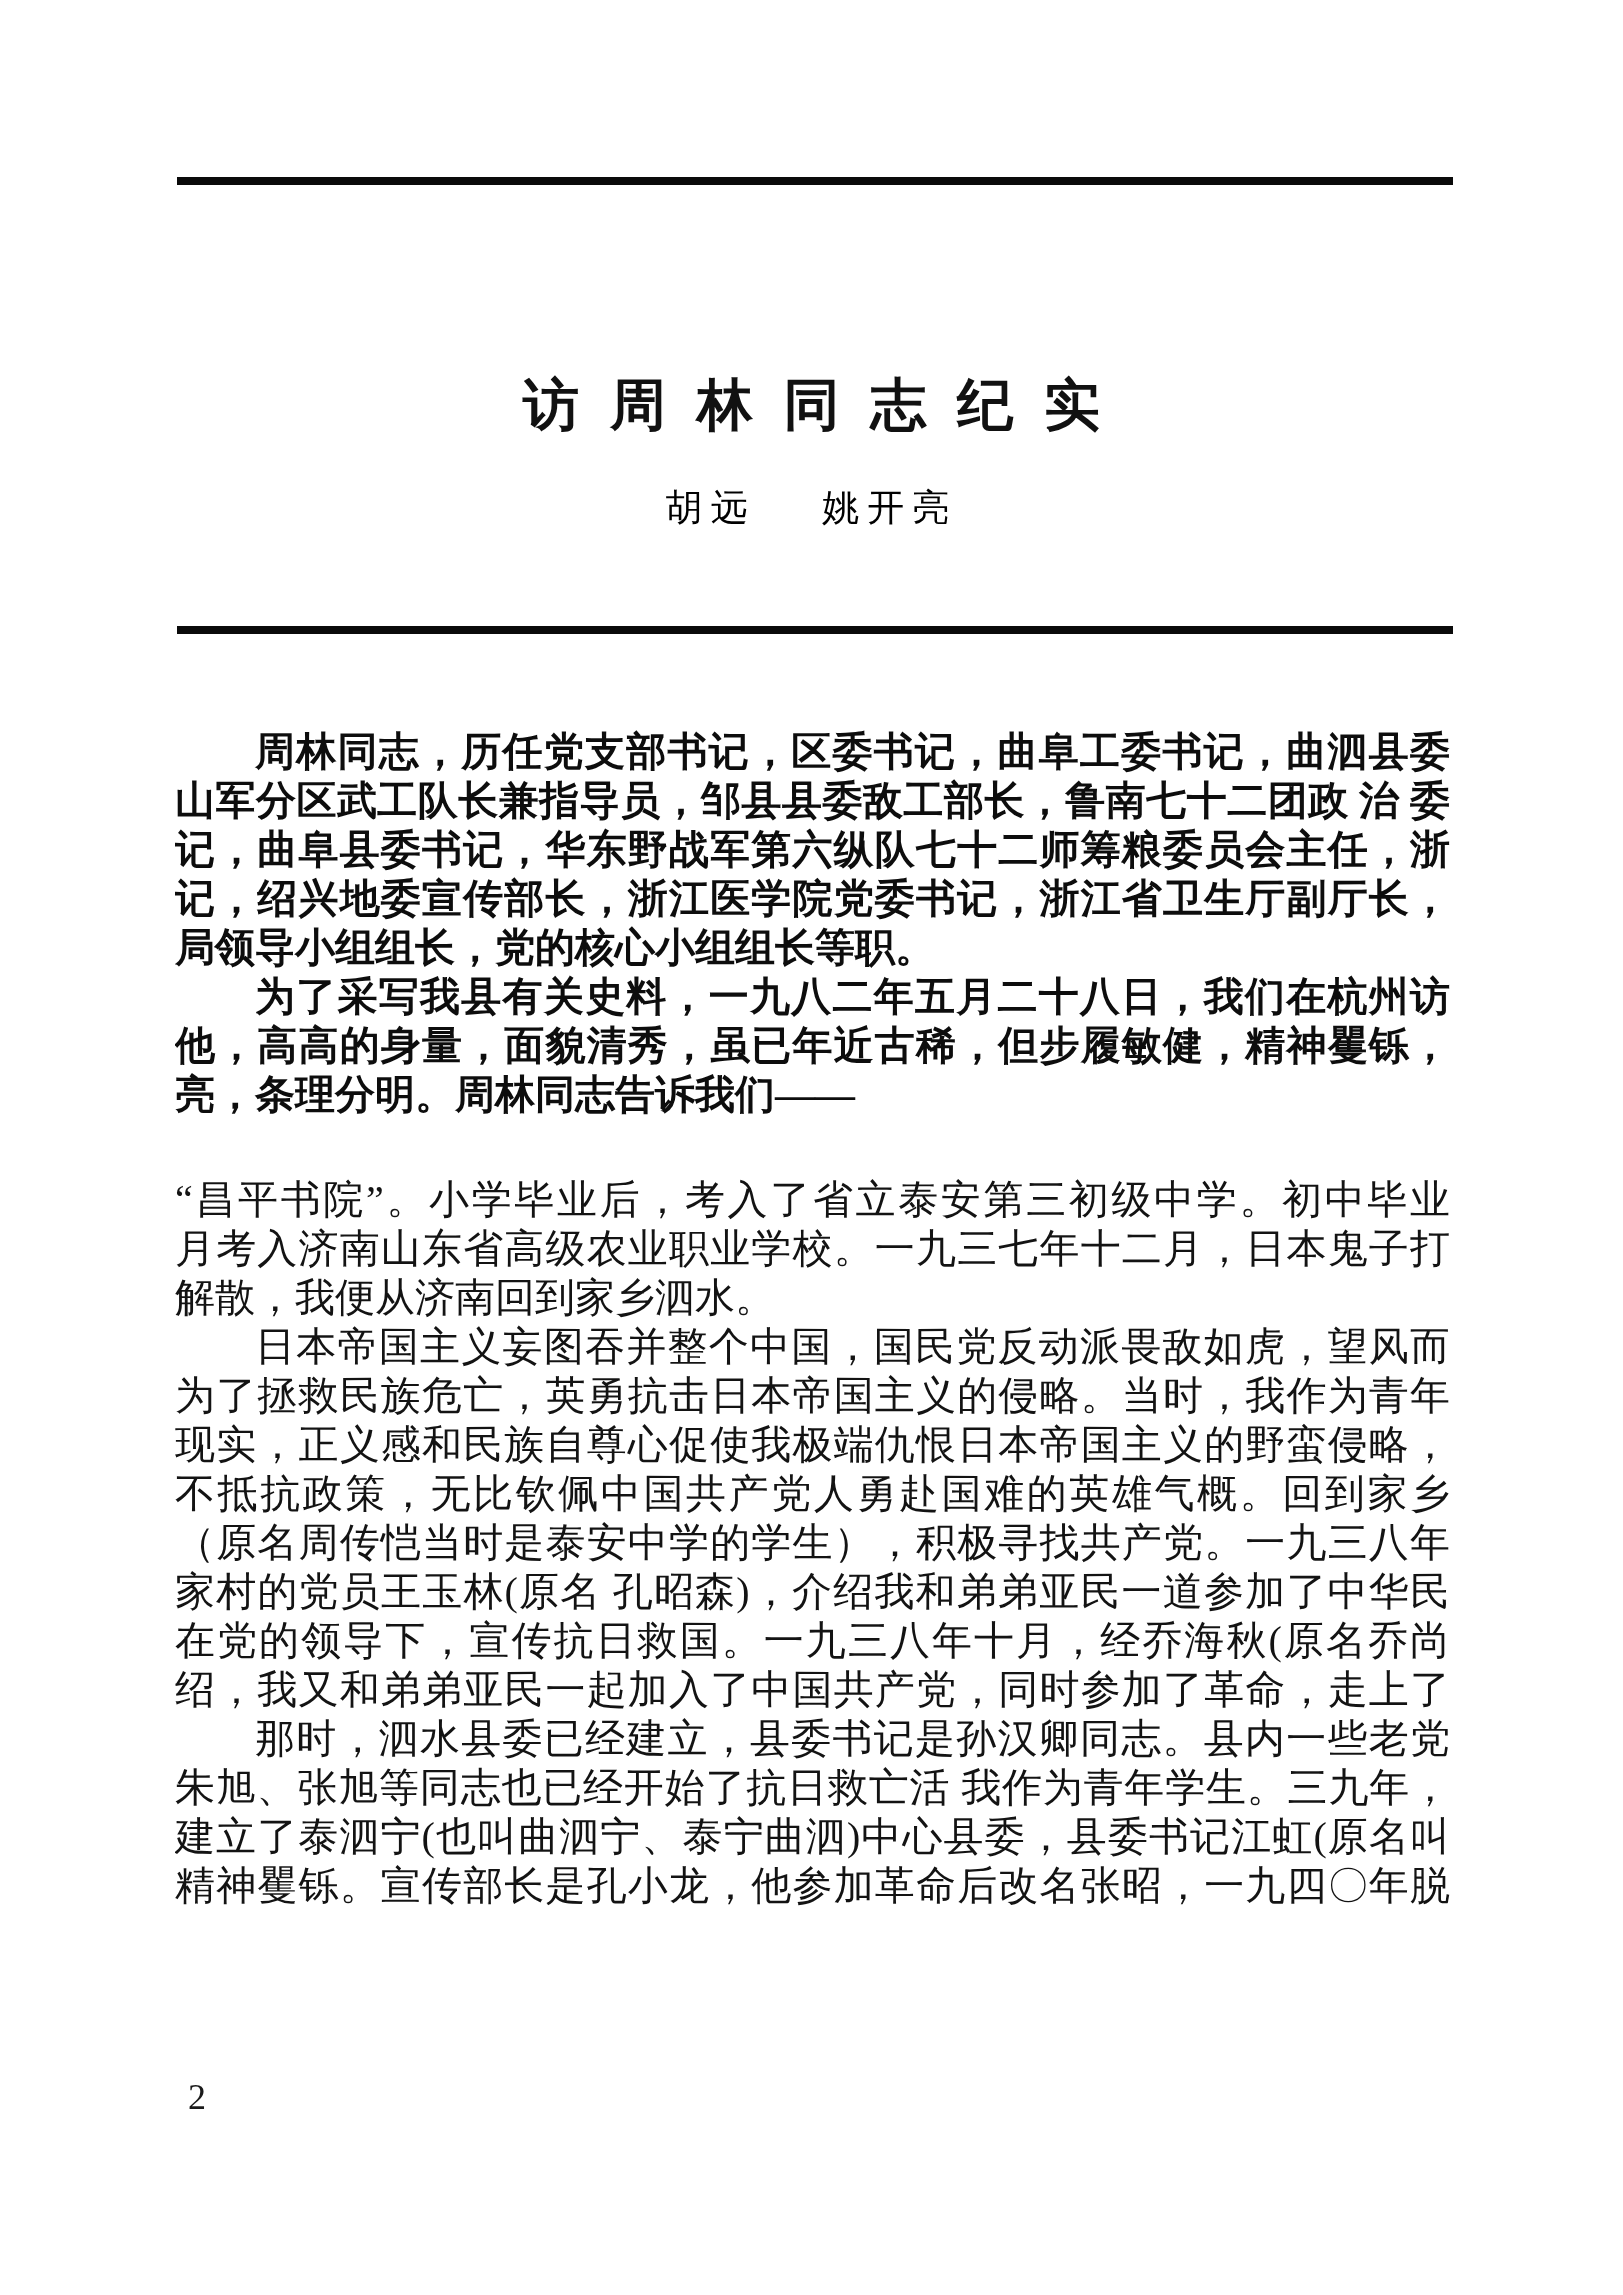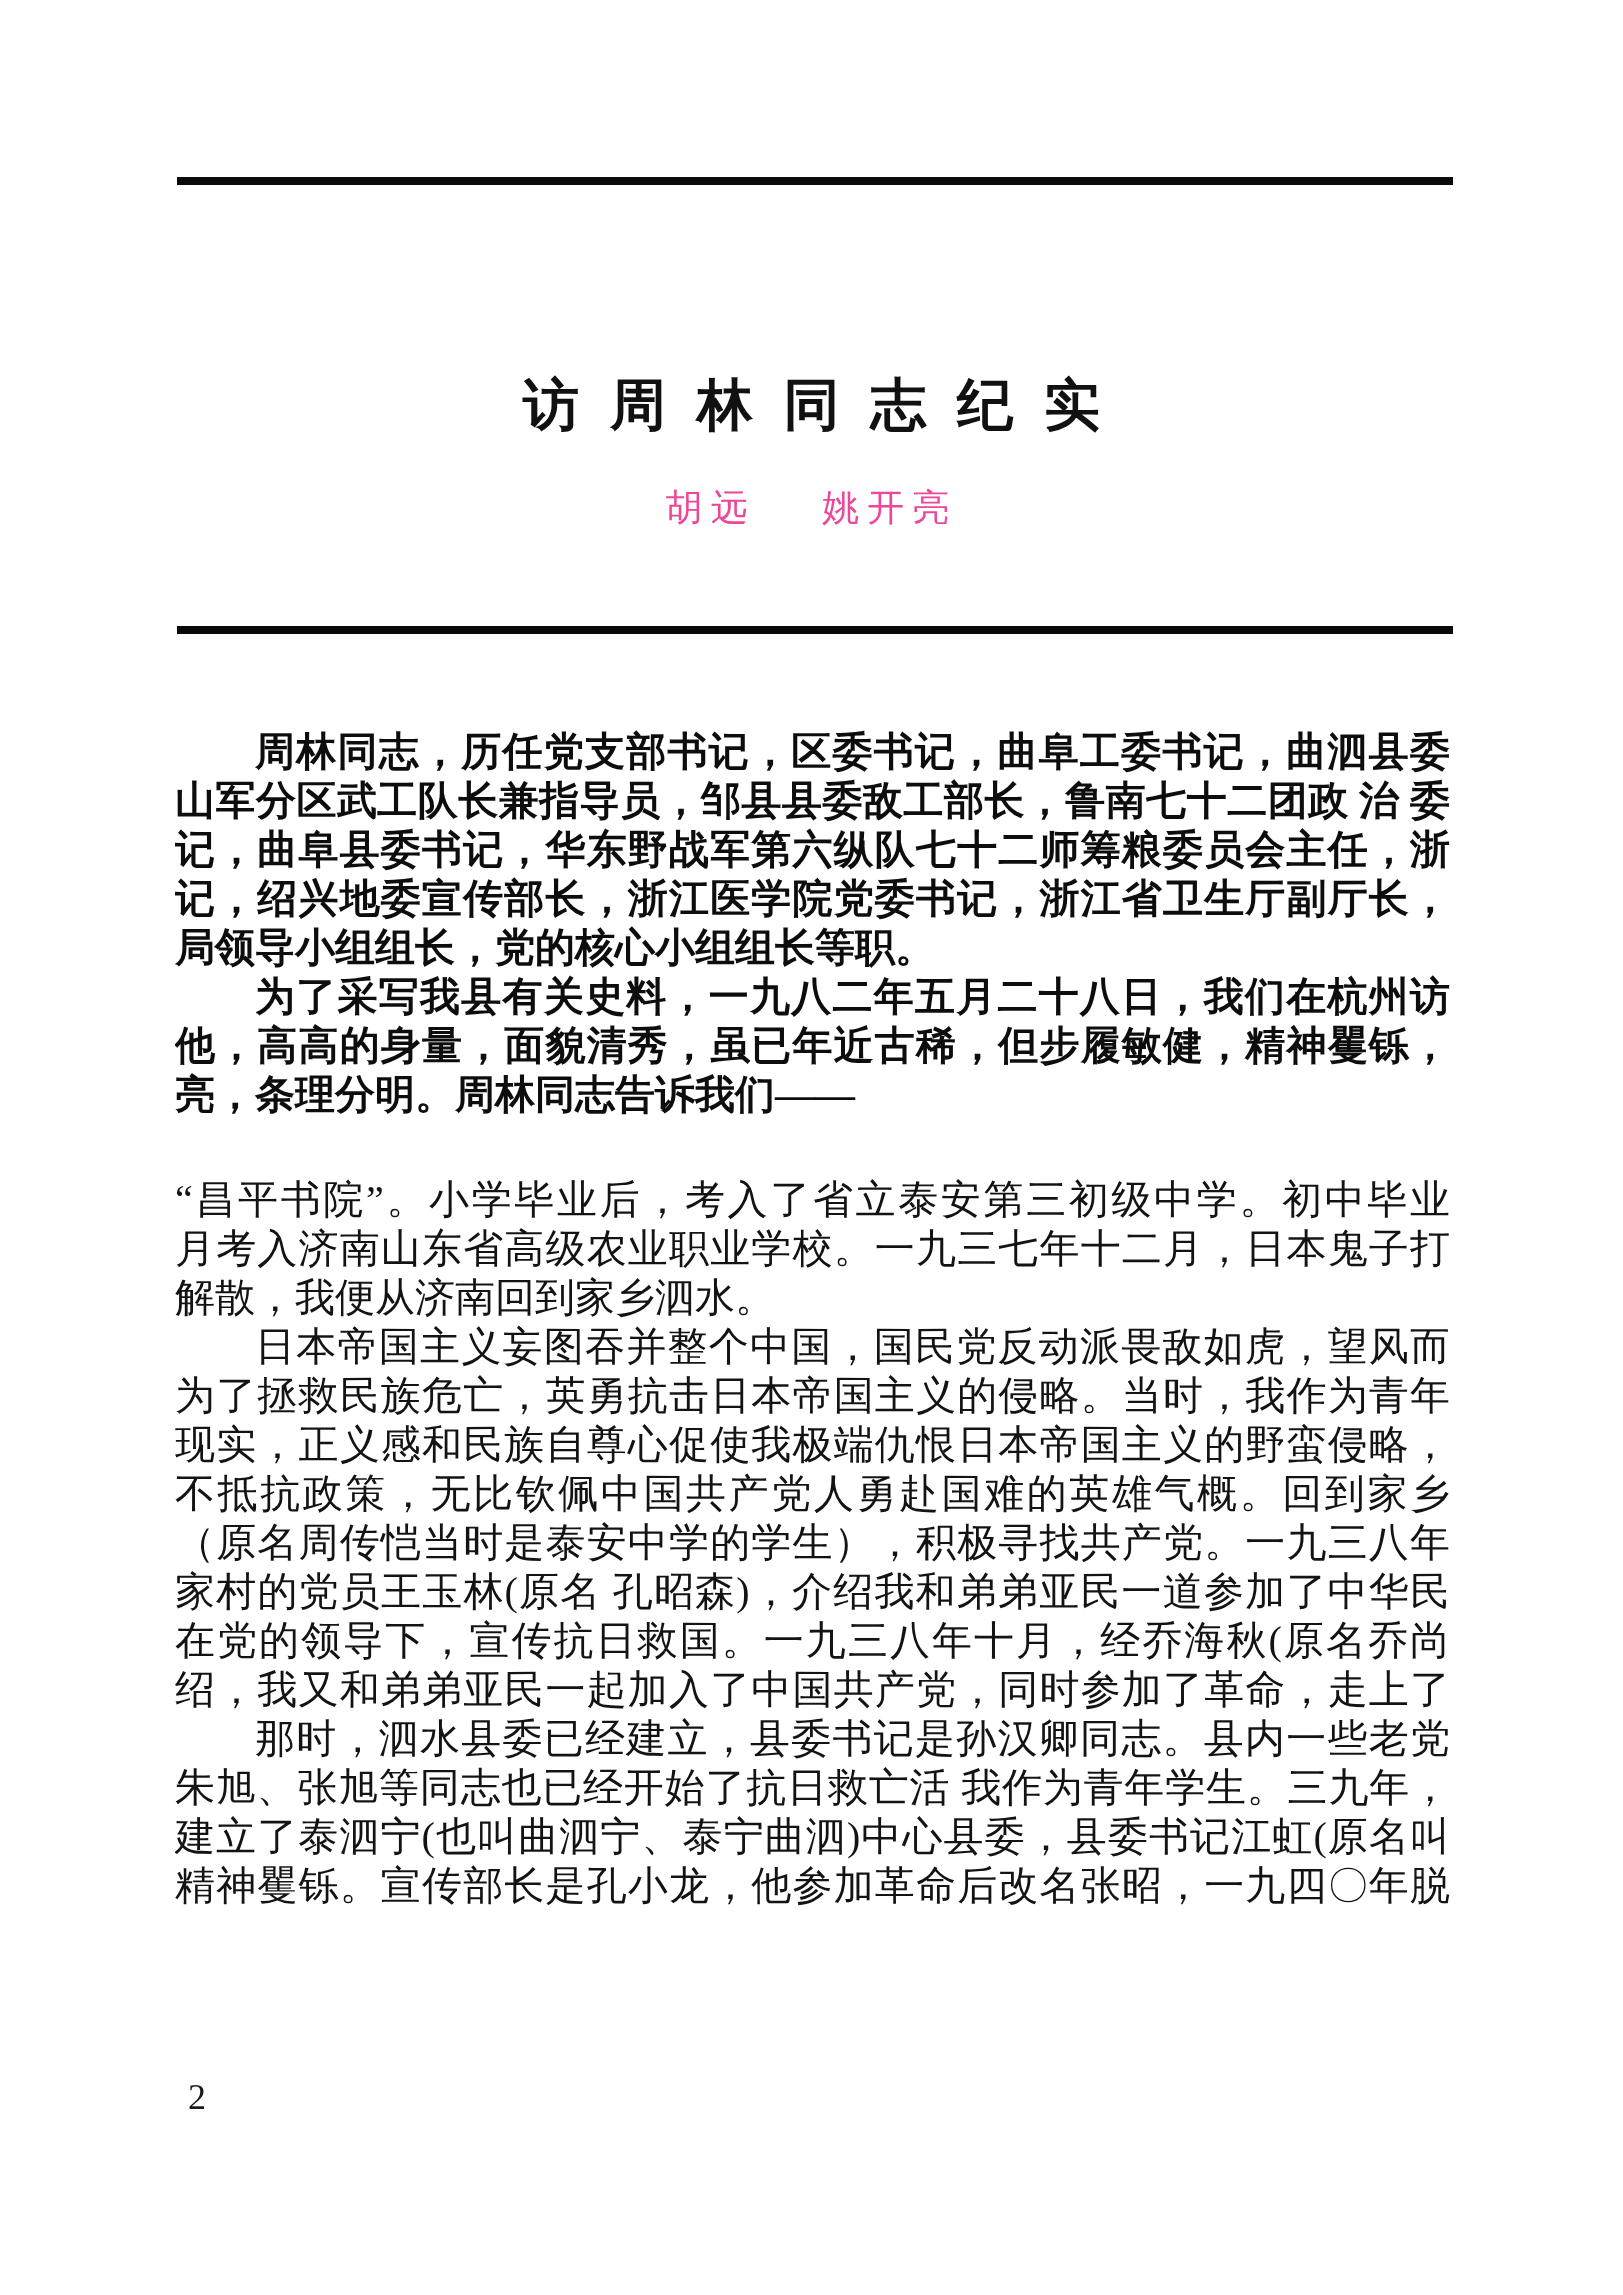--- a/index.html
+++ b/index.html
@@ -38,21 +38,21 @@
     white-space: nowrap;
     color: #111111;
   }
   .authors {
     position: absolute;
     top: 483px;
     left: 0;
     right: 0;
     text-align: center;
     font-size: 37px;
-    color: #ec4899;
+    color: #000000;
     white-space: nowrap;
   }
   .authors .author {
     letter-spacing: 0.22em;
   }
   .authors .author + .author {
     margin-left: 57px;
   }
   .body-text {
     position: absolute;

